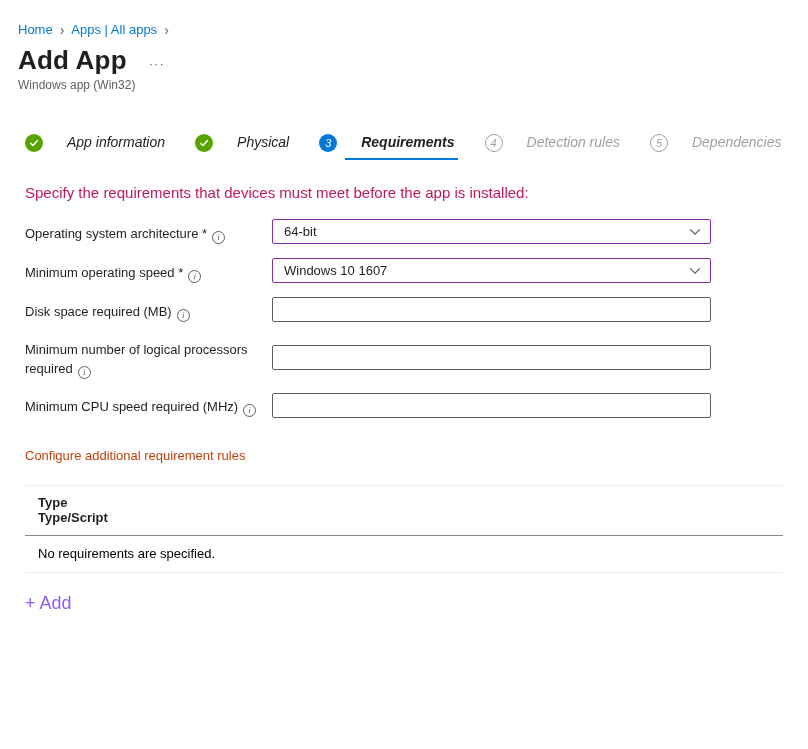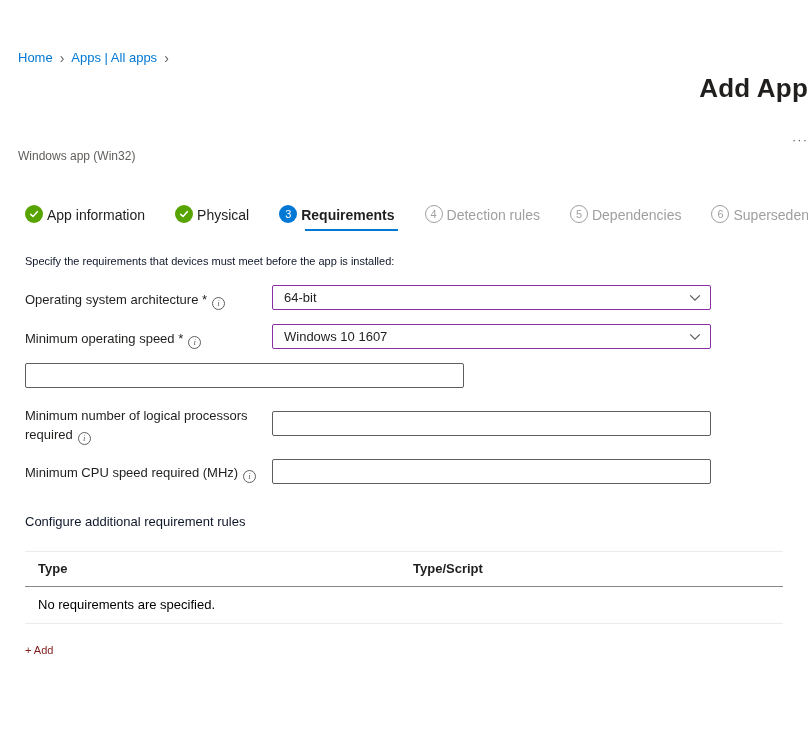--- a/index.html
+++ b/index.html
@@ -4,68 +4,68 @@
 <style>
   * { margin:0; padding:0; box-sizing:border-box; }
   html,body { background:#ffffff; }
   body {
     width:808px; height:749px; overflow:hidden; position:relative;
     font-family:"Liberation Sans", sans-serif; color:#323130;
   }
   .page { width:808px; height:749px; }
 
   
-  .breadcrumb { padding:22px 0 0 18px; font-size:13px; display:flex; align-items:center; gap:7px;margin-top:28px; }
+  .breadcrumb { padding:22px 0 0 18px; font-size:13px; display:flex; align-items:center; gap:7px; }
   .crumb { color:#0078d4; text-decoration:none; cursor:pointer; }
   .crumb-sep { color:#605e5c; font-size:14px; line-height:1; padding-top:1px; }
 
   
-  .title-row { padding:8px 0 0 18px; display:flex; align-items:flex-end; gap:22px;flex-direction:column; }
+  .title-row { padding:8px 0 0 18px; display:flex; align-items:center; gap:22px; }
   .page-title { font-size:26px; font-weight:700; color:#201f1e; letter-spacing:0.2px; }
   .more-btn { color:#605e5c; font-size:13px; margin-top:6px; cursor:pointer; letter-spacing:1px; background:none; border:none; font-family:inherit; }
   .subtitle { padding:2px 0 0 18px; font-size:12px; color:#605e5c; }
 
   
   .wizard { display:flex; align-items:center; gap:30px; padding:42px 0 0 25px; white-space:nowrap; overflow:hidden; }
-  .step { display:flex; align-items:flex-end; gap:4px; position:relative; padding-bottom:8px; cursor:pointer; }
+  .step { display:flex; align-items:flex-start; gap:24px; position:relative; padding-bottom:8px; cursor:pointer;font-style:italic; }
   .step-circle { width:18px; height:18px; border-radius:50%; display:flex; align-items:center; justify-content:center; font-size:11px; flex:none; line-height:1; }
   .step.complete .step-circle { background:#57a300; color:#fff; }
   .step.active   .step-circle { background:#0078d4; color:#fff; }
   .step.upcoming .step-circle { background:#fff; border:1px solid #a19f9d; color:#a19f9d; }
   .step-label { font-size:14px; color:#201f1e; }
   .step.upcoming .step-label { color:#a19f9d; }
   .step.active .step-label { font-weight:700; }
   .step.active::after { content:""; position:absolute; left:26px; right:-3px; bottom:0; height:2px; background:#0078d4; }
 
   
-  .instruction { padding:24px 0 0 25px; font-size:11px; color:#0f172a; }
+  .instruction { padding:24px 0 0 25px; font-size:15px; color:#be185d; }
   .form { padding:4px 25px 0 25px; }
   .field-row { display:flex; align-items:center; margin-top:14px; }
   .field-label { width:247px; font-size:13px; color:#201f1e; padding-top:5px; line-height:1.45; padding-right:14px; }
   .info-icon { display:inline-flex; width:13px; height:13px; border:1px solid #605e5c; border-radius:50%;
                align-items:center; justify-content:center; color:#605e5c; font-size:9px; line-height:1;
                font-family:"Liberation Serif", serif; font-style:italic; margin-left:5px; vertical-align:-2px; cursor:pointer; }
   .control { width:439px; flex:none; }
   .select-box { height:25px; border:1px solid #8a2da5; border-radius:2px; background:#fff;
                 display:flex; align-items:center; justify-content:space-between; padding:0 9px 0 11px;
                 font-size:13px; color:#201f1e; cursor:pointer; }
   .chevron { flex:none; }
   .text-input { width:100%; height:25px; border:1px solid #605e5c; border-radius:2px; padding:0 8px;
                 font-size:13px; font-family:inherit; color:#201f1e; background:#fff; }
 
   
-  .section-title { padding:30px 0 0 25px; font-size:13px; color:#0f172a; }
+  .section-title { padding:30px 0 0 25px; font-size:13px; color:#c2410c; }
   .req-table { margin:22px 25px 0 25px; border-top:1px solid #edebe9; }
   .table-header { display:flex; padding:9px 0 10px 13px; font-size:13px; font-weight:700; color:#201f1e;
-                  border-bottom:1px solid #8a8886; }
+                  border-bottom:1px solid #8a8886;flex-direction:column; }
   .col-type { width:375px; flex:none; }
   .col-path { flex:1; }
   .table-empty-row { padding:10px 0 11px 13px; font-size:13px; color:#000000; border-bottom:1px solid #edebe9; }
 
-  .add-link { display:inline-block; margin:20px 0 0 25px; color:#7f1d1d; font-size:11px; text-decoration:none; cursor:pointer; }
+  .add-link { display:inline-block; margin:20px 0 0 25px; color:#8b5cf6; font-size:18px; text-decoration:none; cursor:pointer; }
 </style>
 </head>
 <body>
 
 <div class="page">
 
   
   <nav class="breadcrumb">
     <a class="crumb">Home</a>
     <span class="crumb-sep">›</span>
@@ -151,20 +151,23 @@
         <div class="select-box">
           <span>Windows 10 1607</span>
           <svg class="chevron" width="12" height="8" viewBox="0 0 12 8" aria-hidden="true">
               <path d="M1.2 1.4 L6 6.2 L10.8 1.4" fill="none" stroke="#605e5c" stroke-width="1.3"></path>
             </svg>
         </div>
       </div>
     </div>
 
     <div class="field-row">
+      <div class="field-label">
+        <span>Disk space required (MB)</span><span class="info-icon">i</span>
+      </div>
       <div class="control">
         <input type="text" class="text-input" value="" style="">
       </div>
     </div>
 
 
     <div class="field-row">
       <div class="field-label">
         <span>Minimum number of logical processors required</span><span class="info-icon">i</span>
       </div>

